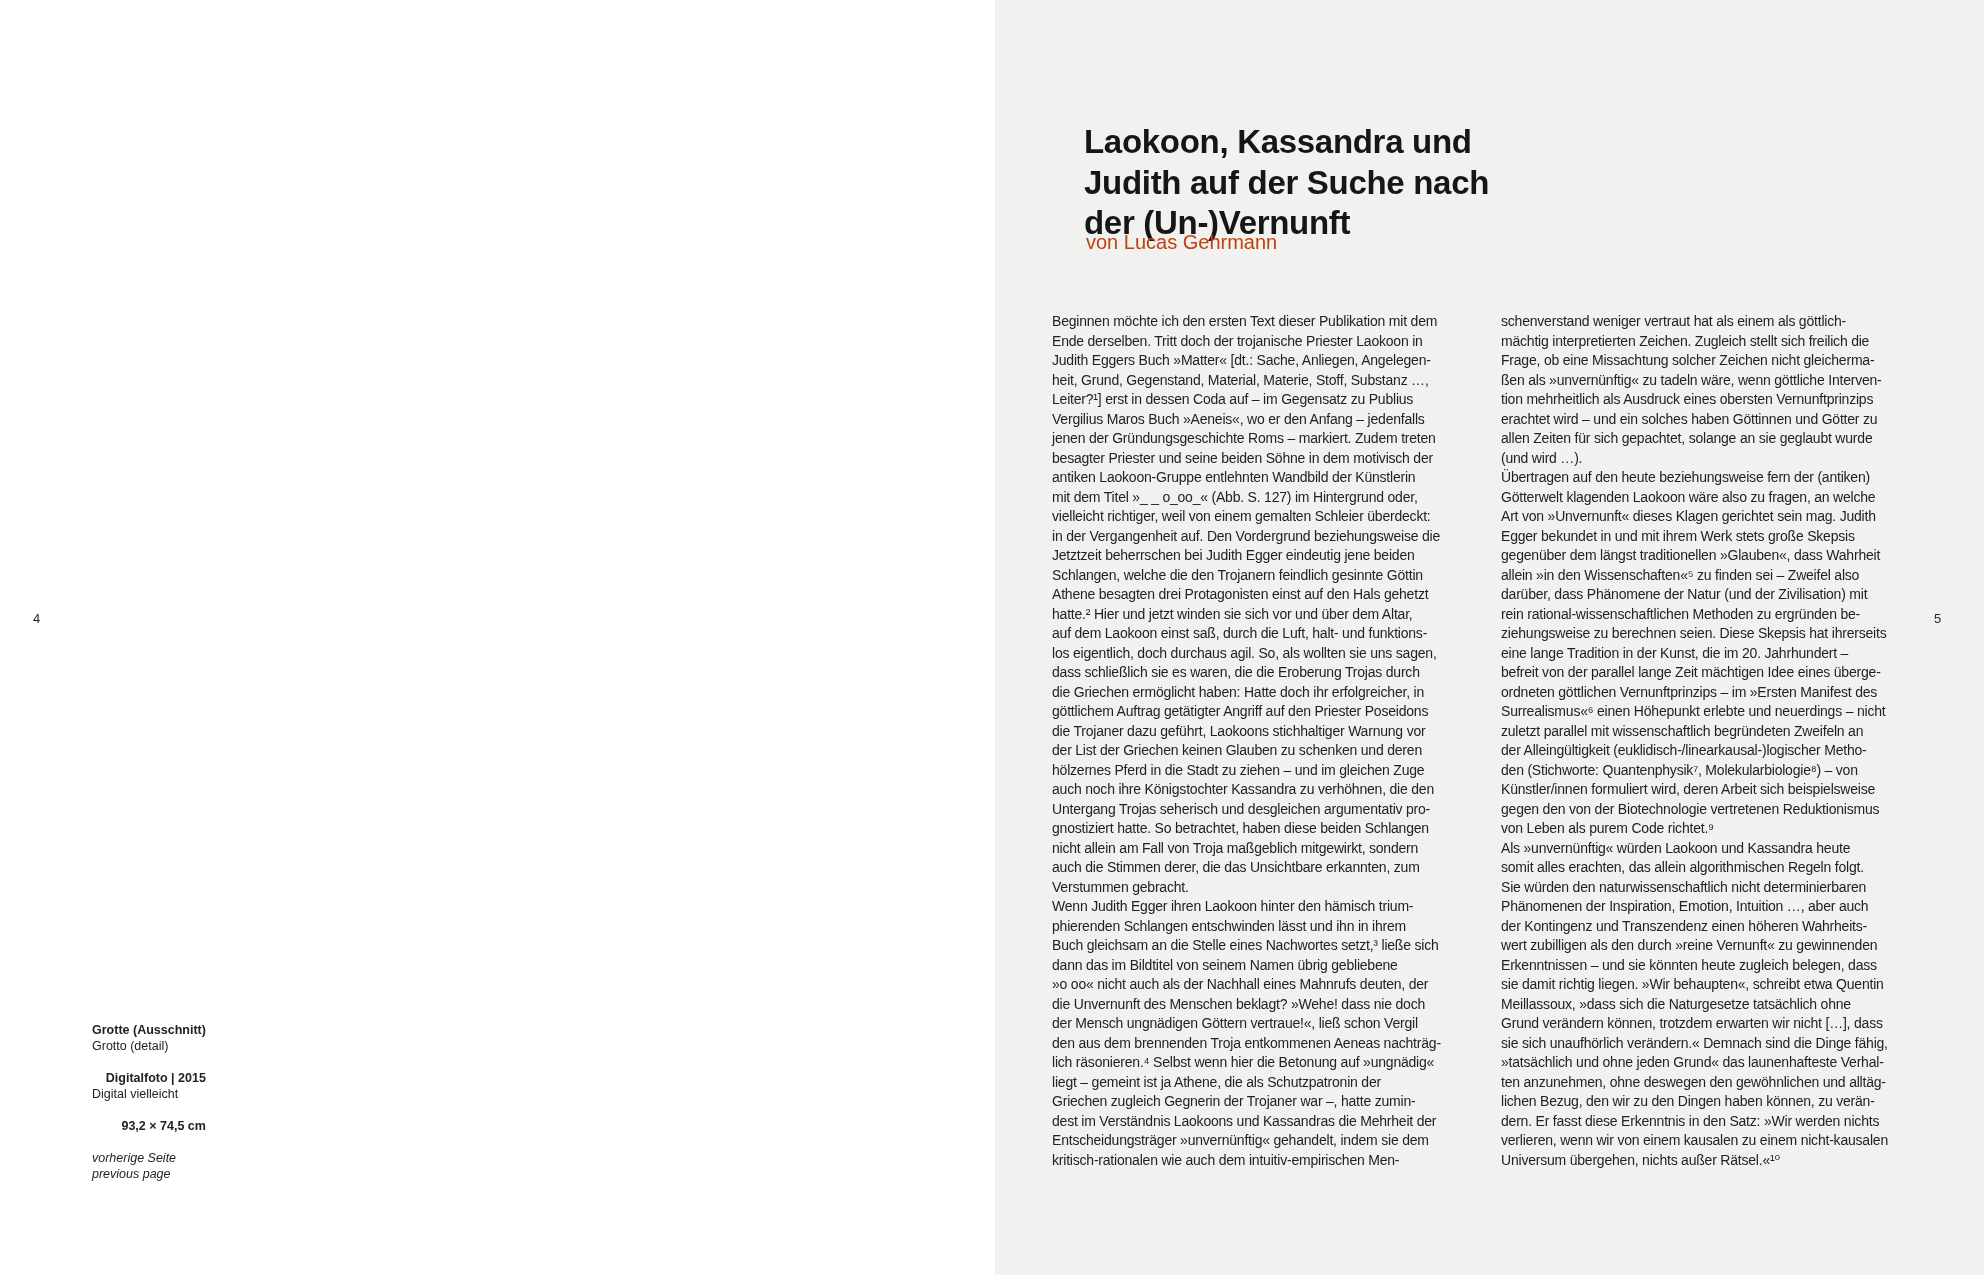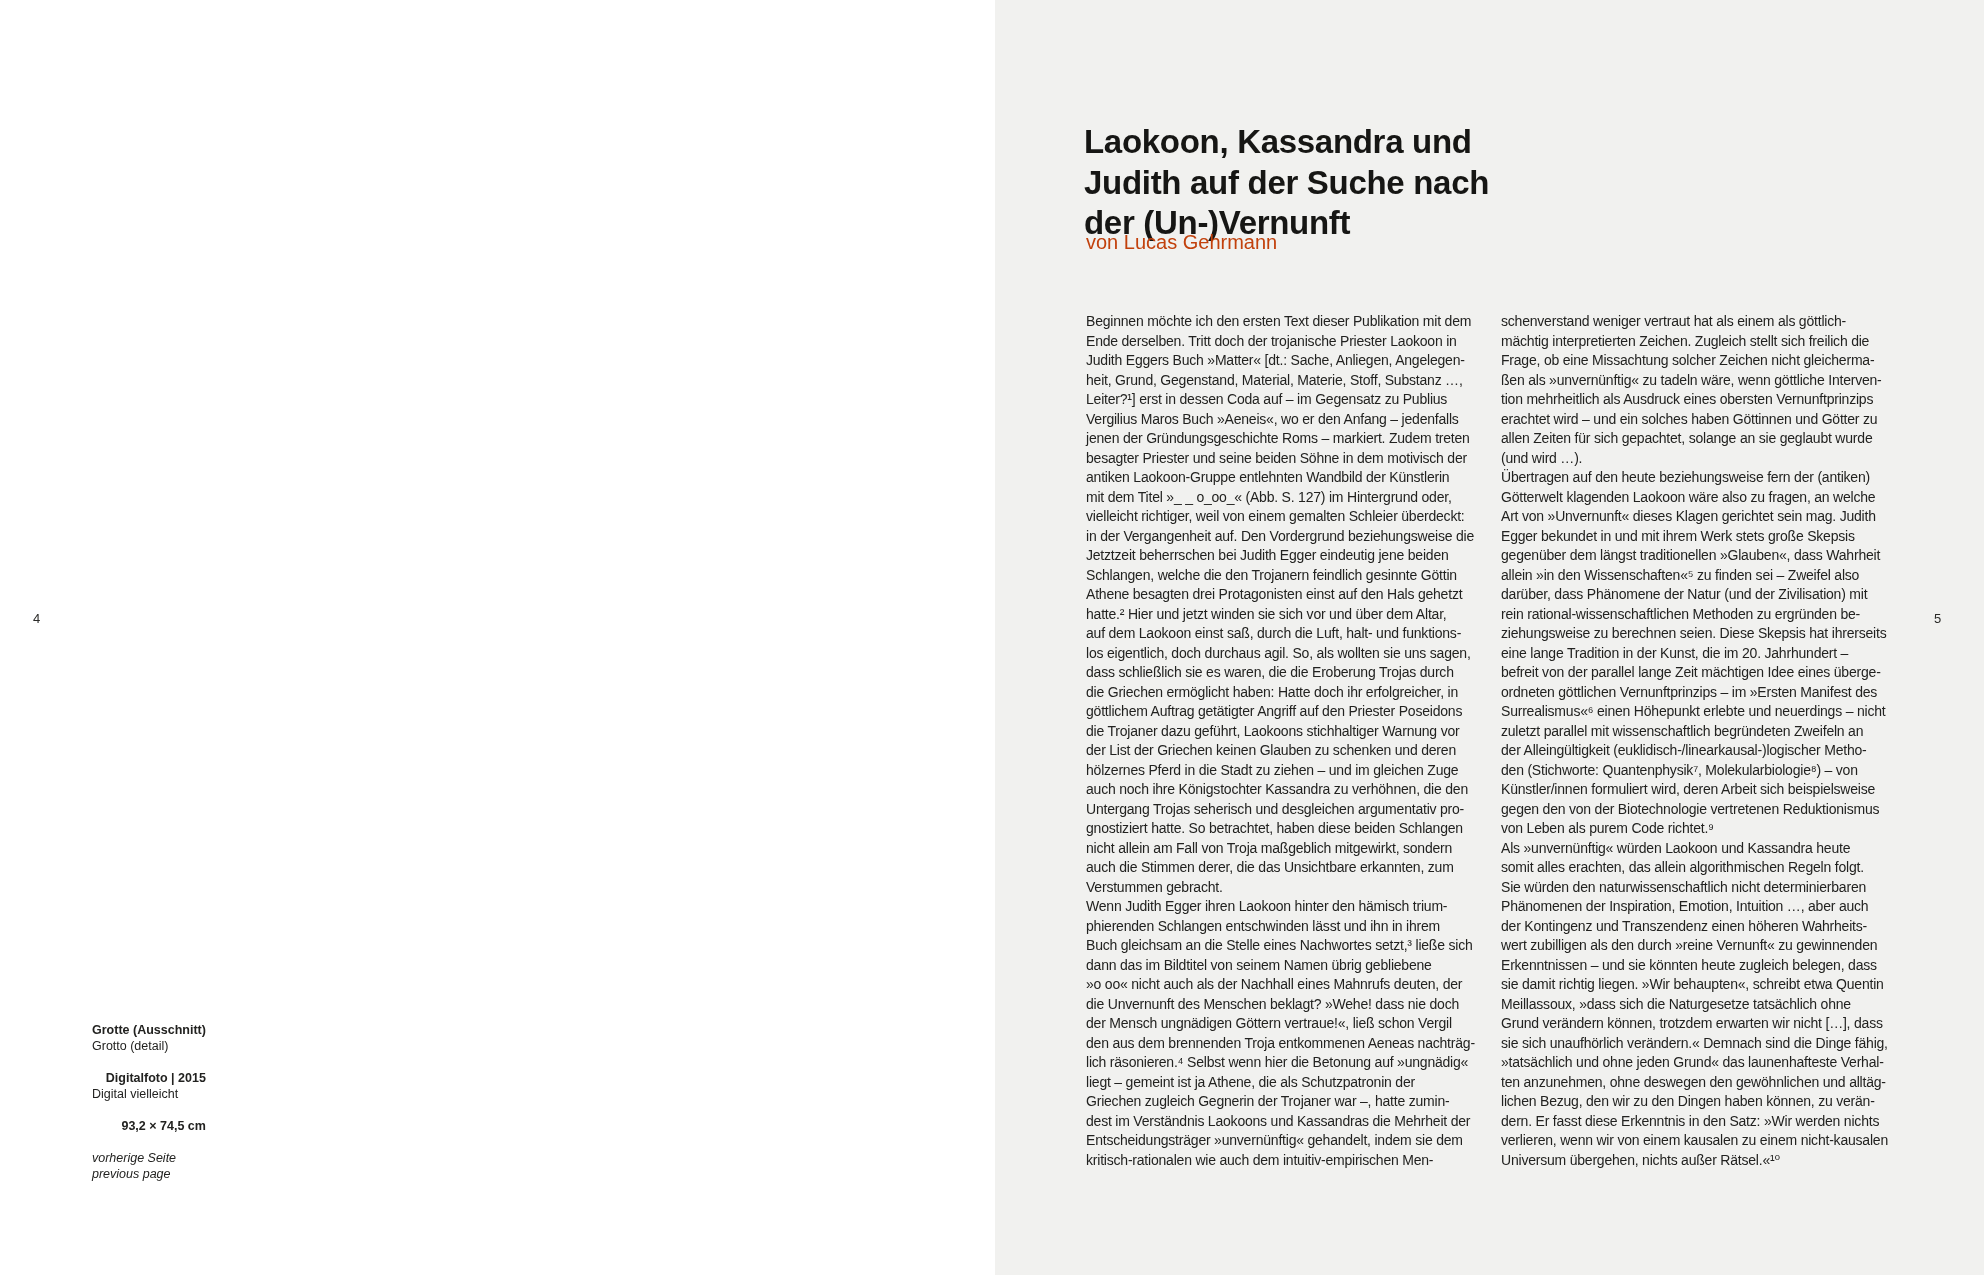--- a/index.html
+++ b/index.html
@@ -58,21 +58,21 @@
   .body-col {
     position: absolute;
     top: 312px;
     width: 400px;
     font-size: 14px;
     line-height: 19.5px;
     letter-spacing: -0.015em;
     white-space: pre;
     color: #222220;
   }
-  #col-1 { left: 1086px; }
+  #col-1 { left: 1052px; }
   #col-2 { left: 1501px; }
 </style>
 </head>
 <body>
 
 <div id="spread">
 
   <div class="page-right-bg"></div>
 
   <div id="pagenum-left" class="page-num">4</div>

